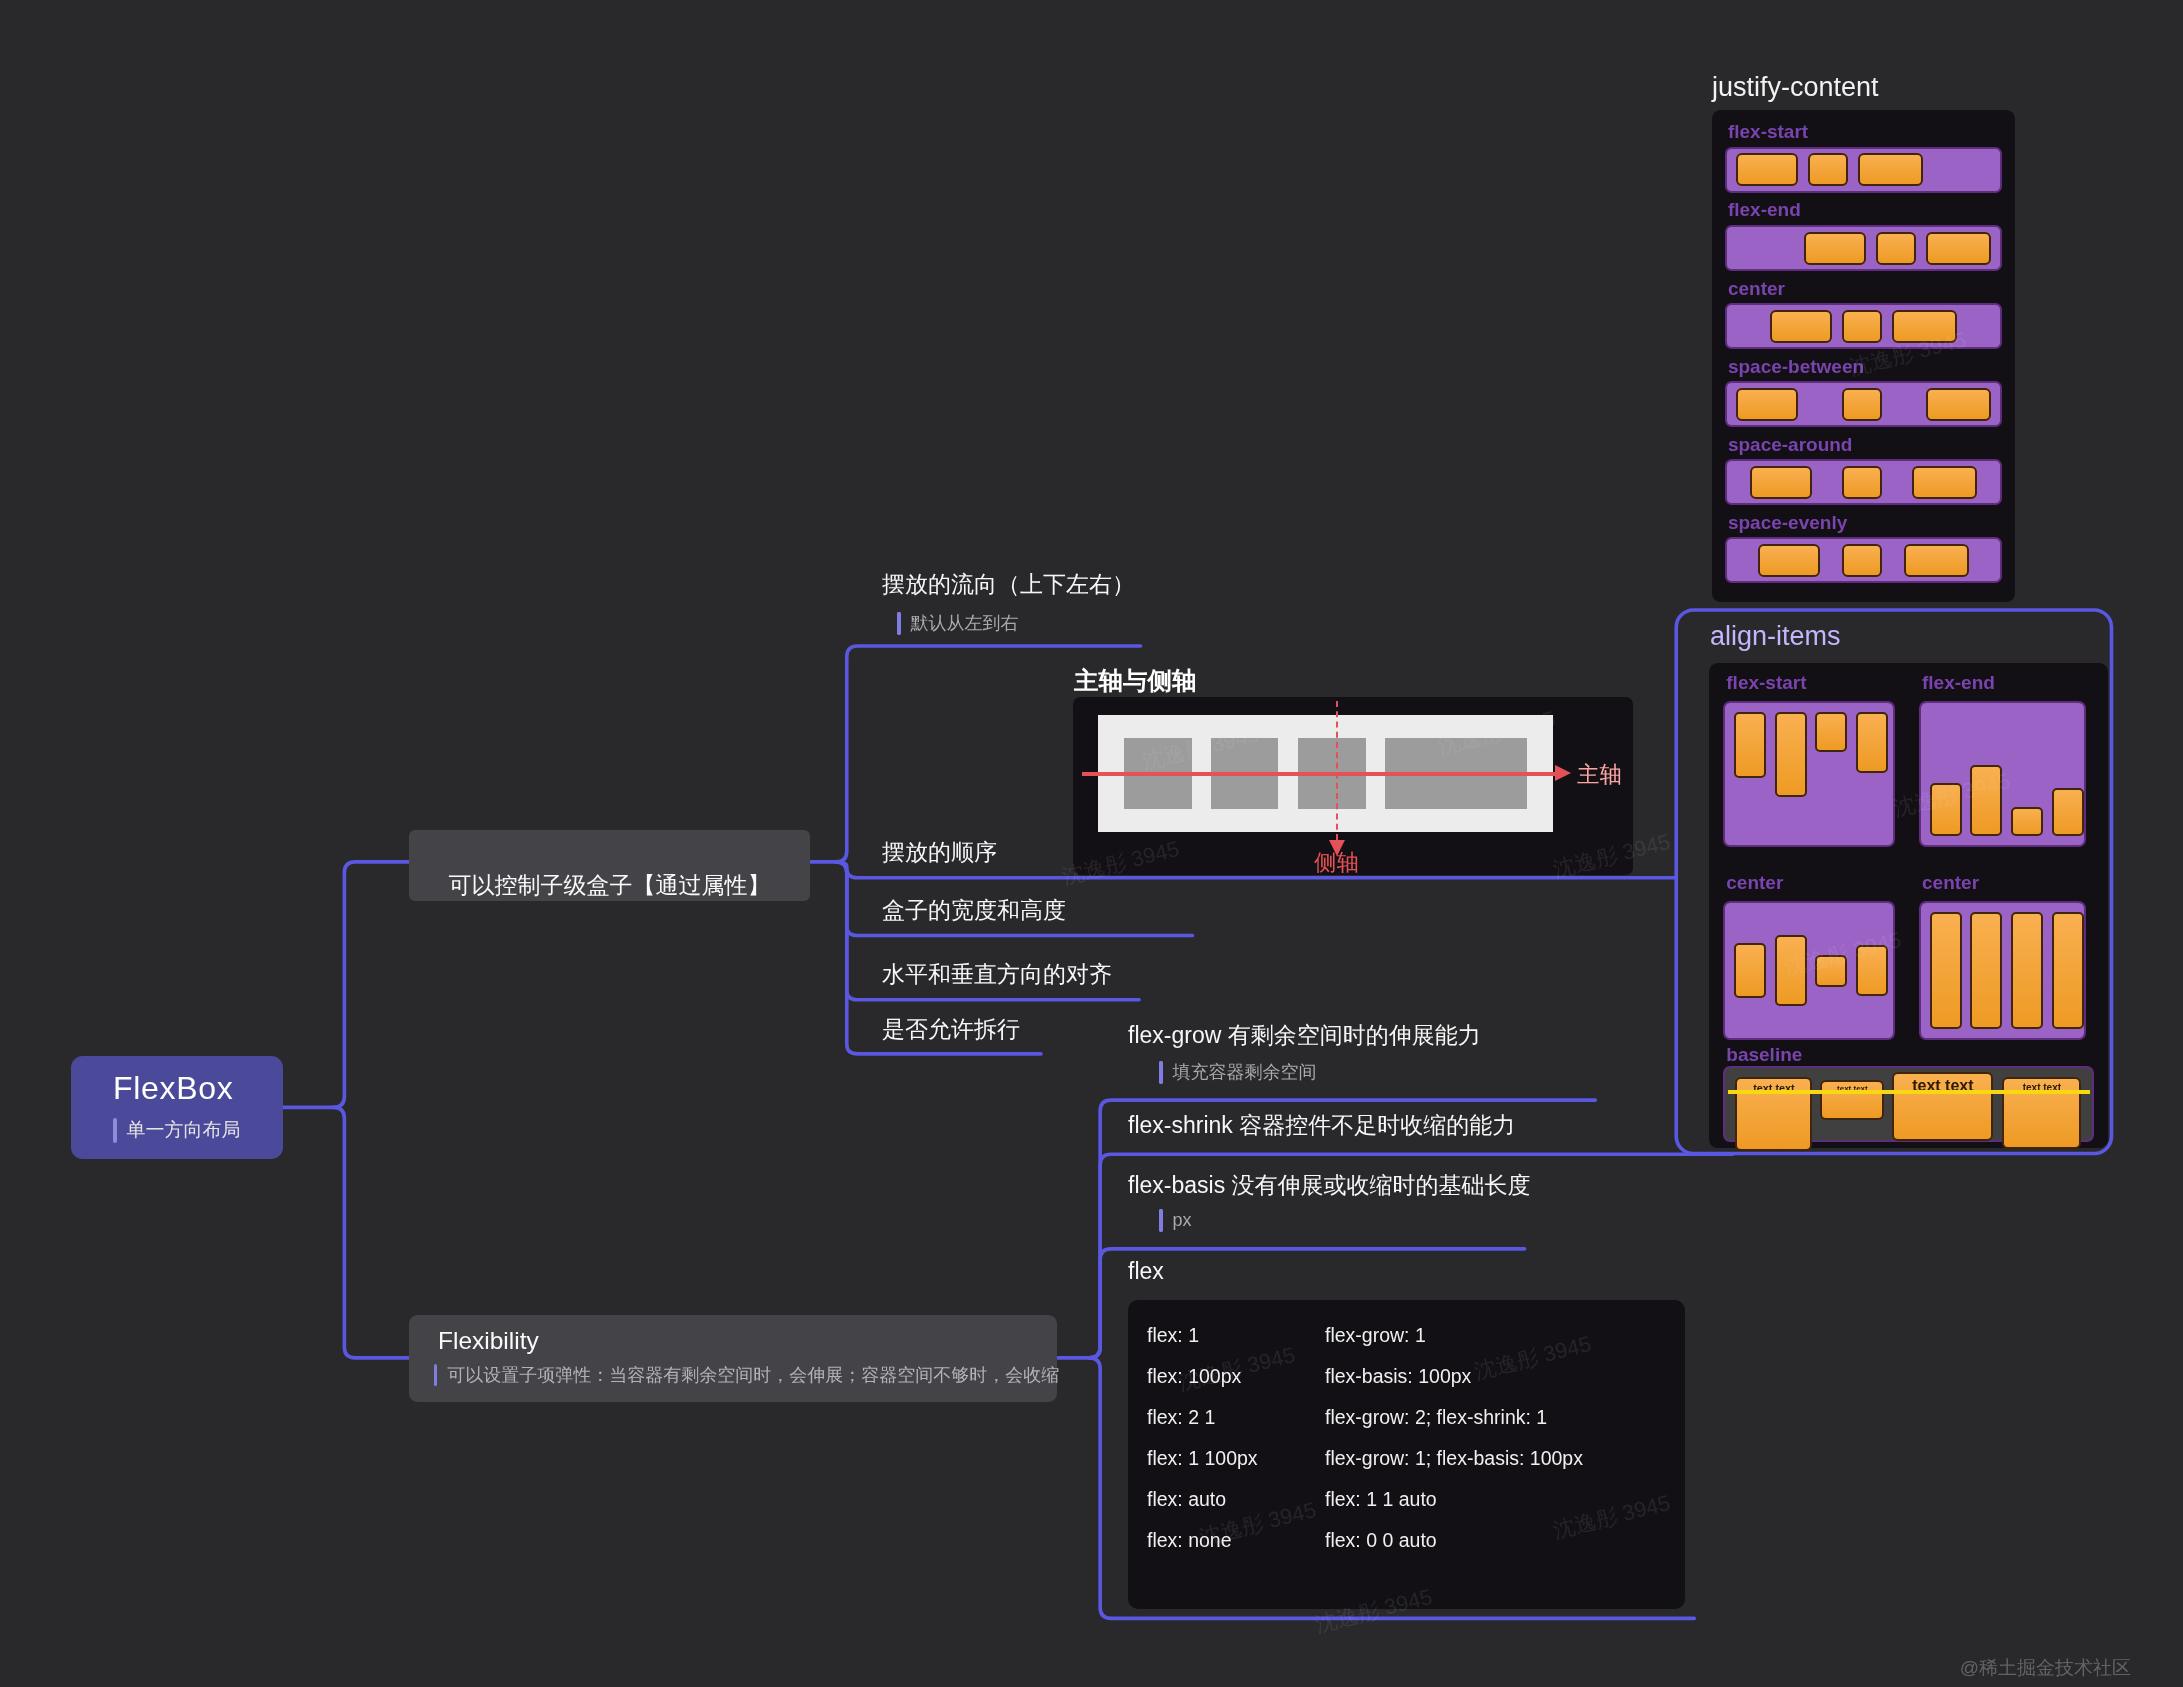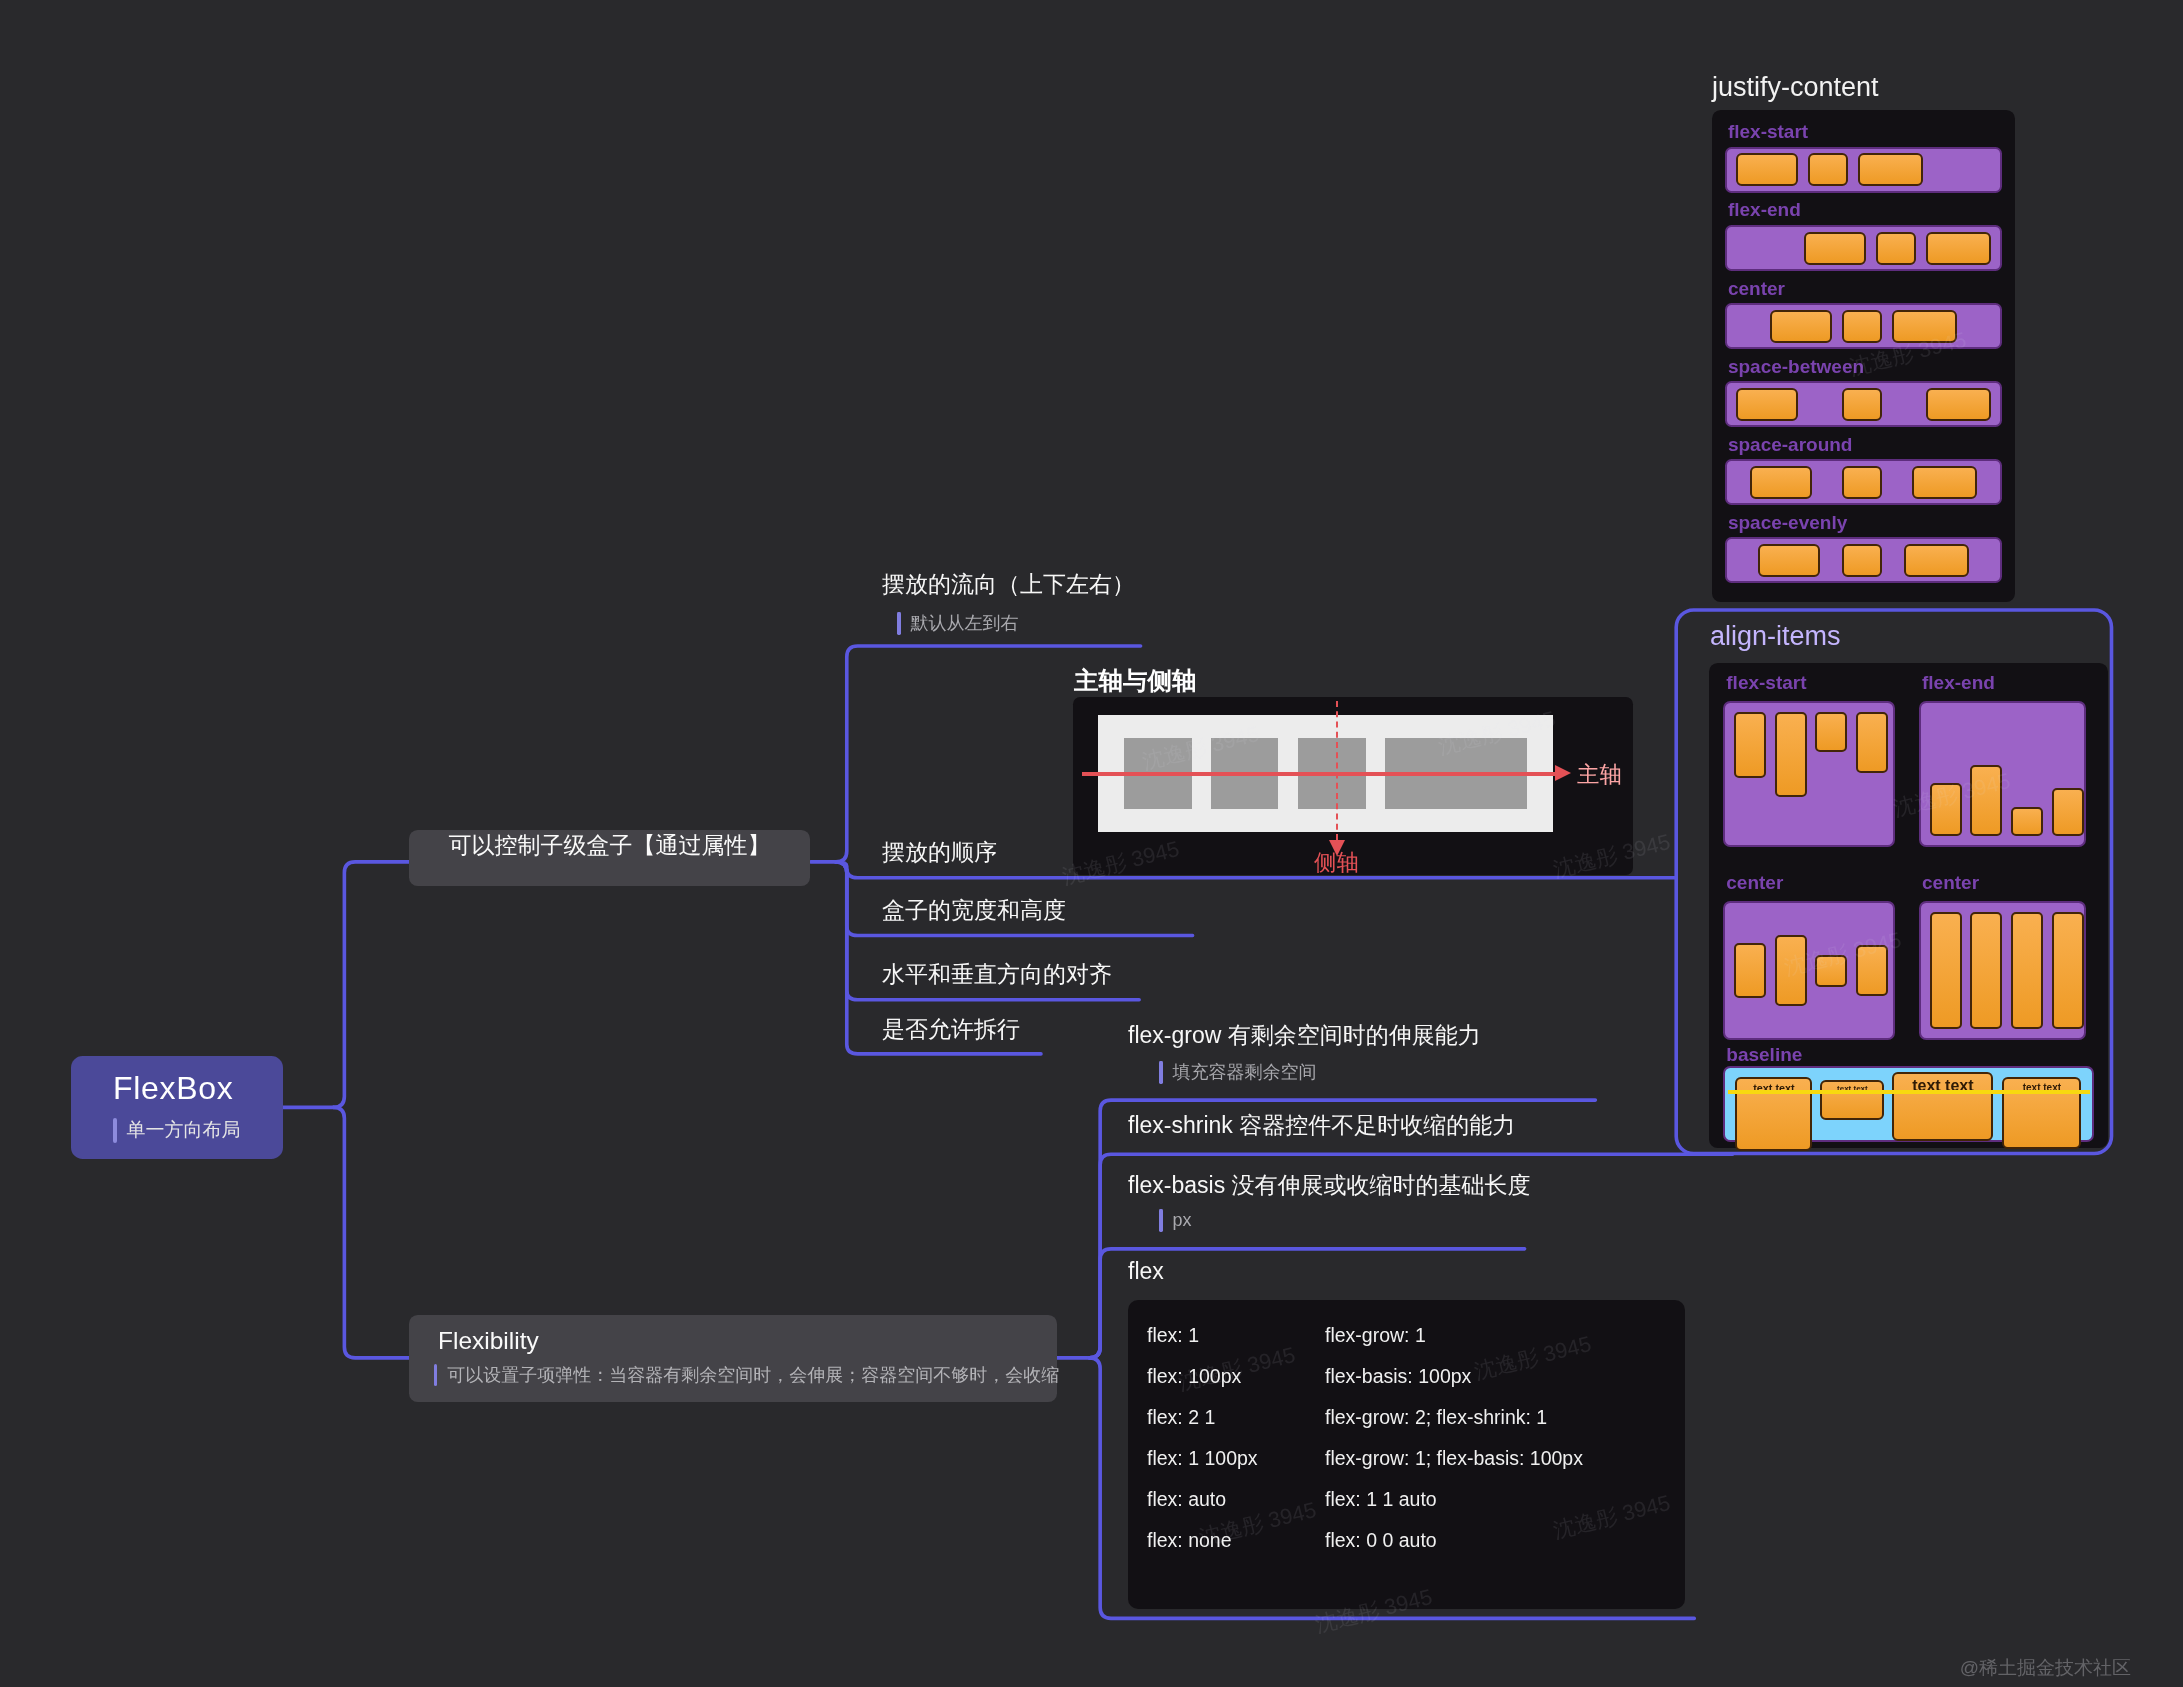--- a/index.html
+++ b/index.html
@@ -16,21 +16,21 @@
   .root-node{
     position:absolute;left:71px;top:1056px;width:212px;height:103px;
     background:#4b4999;border-radius:11.6px;box-sizing:border-box;padding:14.4px 0 0 42px;
   }
   .root-title{color:#ffffff;font-size:32px;font-weight:500;letter-spacing:0.7px;}
   .subtitle-row{display:flex;align-items:center;gap:10px;margin-top:10px;}
   .subtitle-row .bar{width:3.6px;height:24.5px;background:#8d8bdd;border-radius:2.2px;flex:none;}
   .root-sub{color:#e5e5e5;font-size:19px;white-space:nowrap;}
 
   .branch{position:absolute;background:#444348;border-radius:8.7px;box-sizing:border-box;}
-  .branch-control{left:409px;top:830px;width:401px;height:56px;display:flex;align-items:flex-start;justify-content:center;}
+  .branch-control{left:409px;top:830px;width:401px;height:71px;display:flex;align-items:flex-end;justify-content:center;border-radius:6px;}
   .branch-control .branch-title{color:#fafafa;font-size:23px;font-weight:400;white-space:nowrap;}
   .branch-flex{left:409px;top:1315px;width:648px;height:87px;padding:11.6px 0 0 29px;}
   .branch-flex .branch-title{color:#fafafa;font-size:24.5px;font-weight:400;}
   .branch-flex .subtitle-row{margin-top:8.7px;margin-left:-4.3px;}
   .branch-flex .bar{height:21.7px;background:#807de0;}
   .branch-sub{color:#b3b3b7;font-size:18px;white-space:nowrap;}
 
   .child-label{position:absolute;color:#f7f7f7;font-size:23px;font-weight:400;white-space:nowrap;}
   .note{position:absolute;display:flex;align-items:center;gap:10px;}
   .note .bar{width:3.6px;height:23px;background:#807de0;border-radius:1.4px;flex:none;}
@@ -72,21 +72,21 @@
 
   
   .ai-title{position:absolute;left:1710px;top:621px;color:#c4b5fd;font-size:27px;font-weight:400;}
   .ai-panel{position:absolute;left:1709px;top:663px;width:399px;height:485px;background:#121014;border-radius:8.7px;}
   .ai-label{position:absolute;color:#7a43ae;font-size:19px;font-weight:700;white-space:nowrap;}
   .ai-track{position:absolute;background:#9c63c7;border:2.2px solid #5e2d7e;border-radius:7.2px;
     display:flex;gap:8.7px;padding:8.7px;box-sizing:border-box;}
   .ai-bar{width:32px;background:linear-gradient(180deg,#f9b050,#ee9a24);
     border:2.2px solid #422508;border-radius:5px;box-sizing:border-box;flex:none;}
   .ai-track.stretch .ai-bar{height:auto;align-self:stretch;}
-  .bl-track{position:absolute;left:14.4px;top:403px;width:367px;height:72px;background:#7dd3fc;
+  .bl-track{position:absolute;left:14.4px;top:403px;width:367px;height:72px;background:#404040;
     border:2.2px solid #5e2d7e;border-radius:7.2px;}
   .bl-line{position:absolute;left:2.9px;right:2.9px;top:21.7px;height:4.3px;background:#f8d90f;z-index:2;}
   .bl-box{position:absolute;background:linear-gradient(180deg,#f9b050,#ee9a24);
     border:2.2px solid #422508;border-radius:5.8px;box-sizing:border-box;
     color:#2e1a05;font-weight:700;text-align:center;padding-top:2.9px;z-index:1;}
 
   
   .wm{position:absolute;color:rgba(235,235,245,0.09);font-size:21.7px;transform:rotate(-14deg);white-space:nowrap;pointer-events:none;}
   .site-wm{position:absolute;right:52px;bottom:5.8px;color:#636367;font-size:19px;}
 </style>

